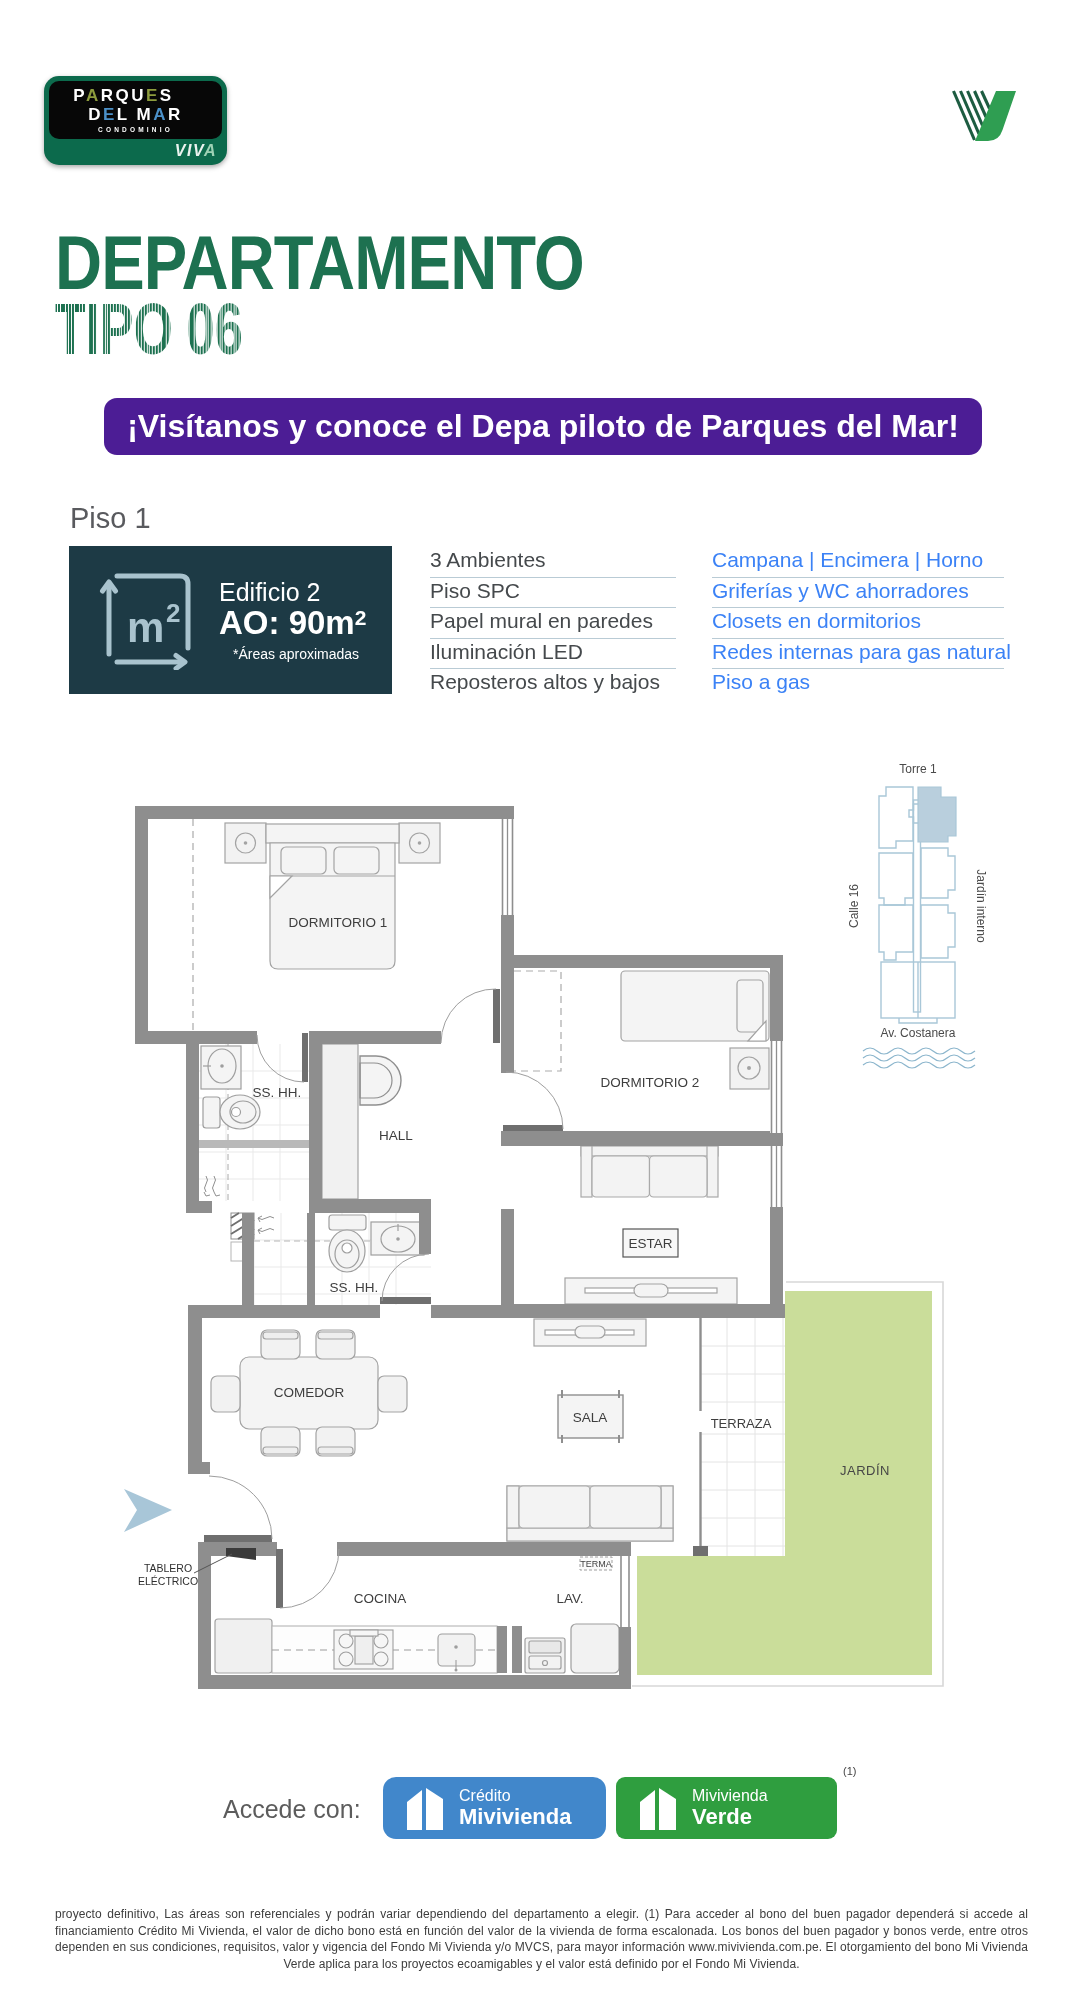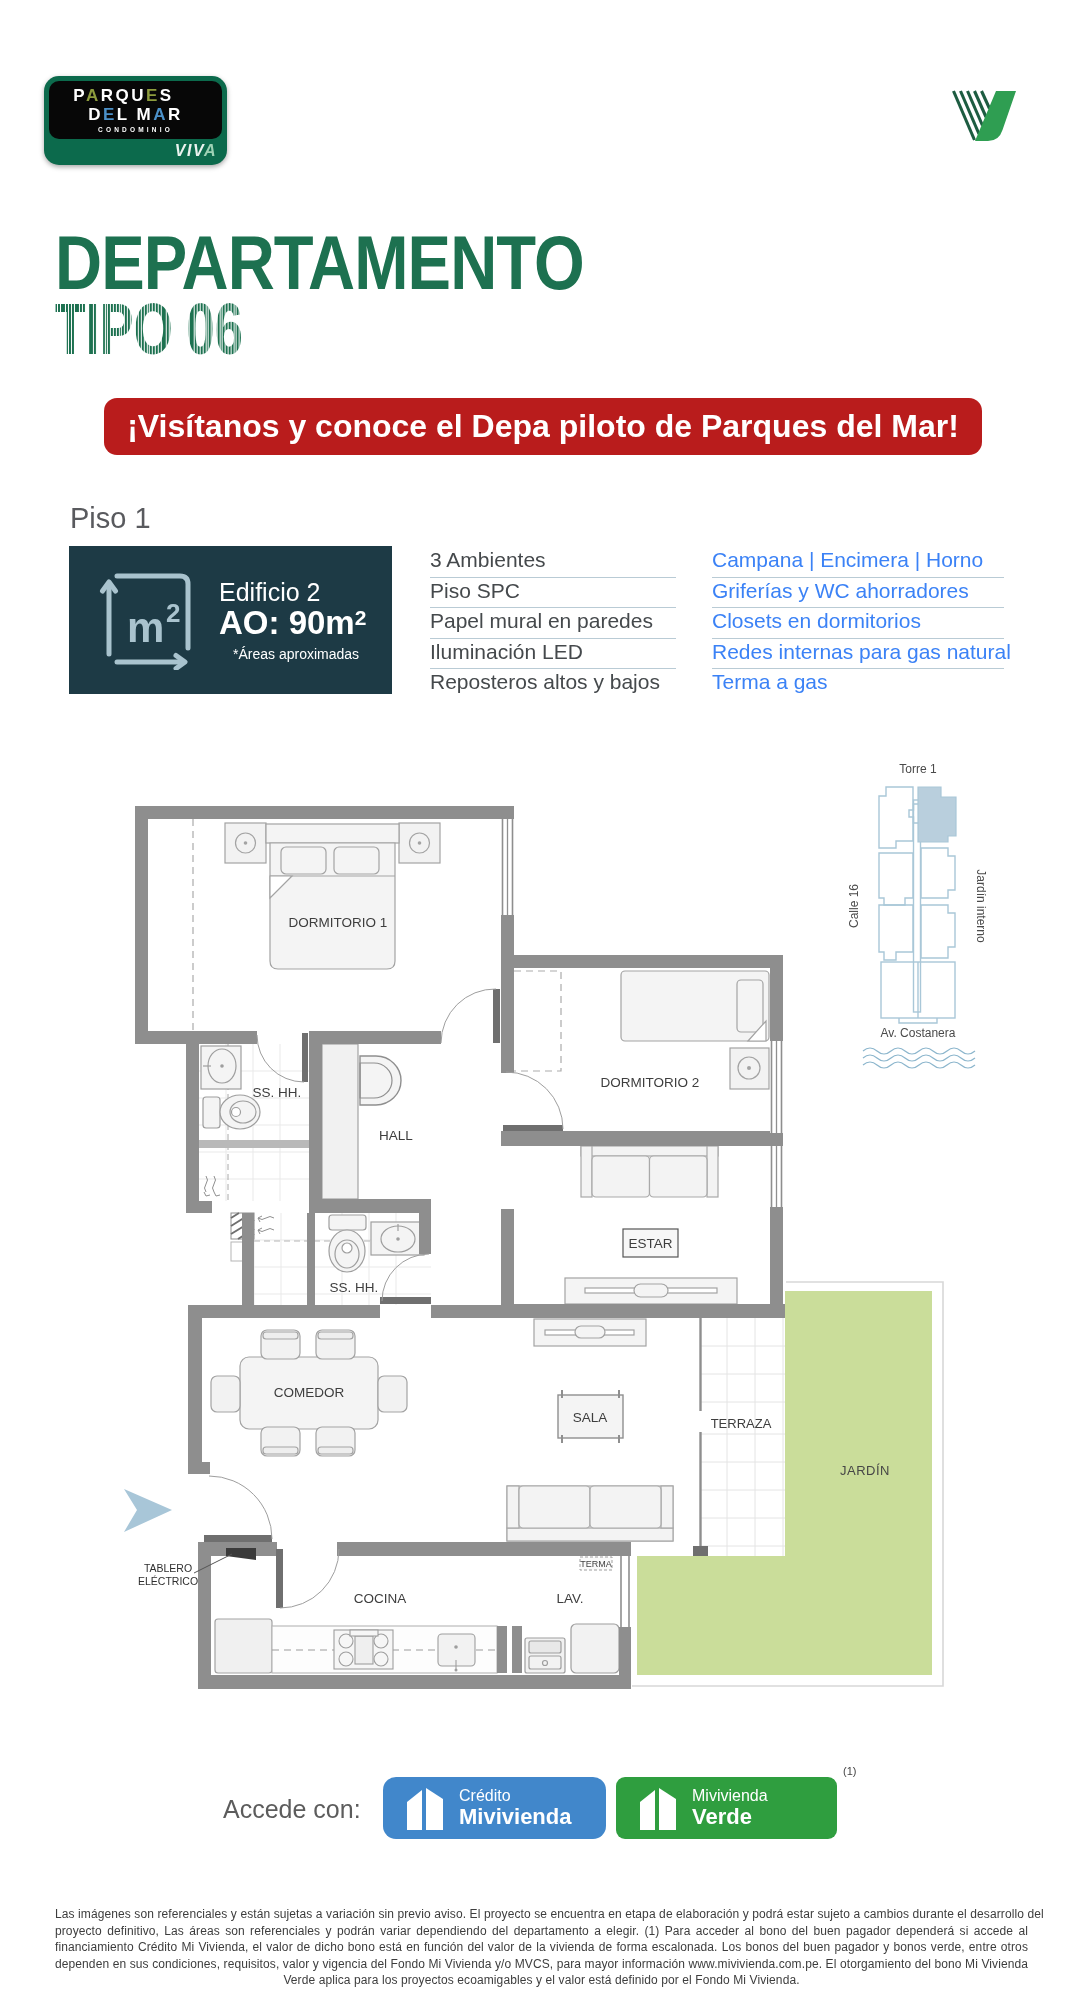--- a/index.html
+++ b/index.html
@@ -33,21 +33,21 @@
     <line x1="24.5" y1="2" x2="36" y2="28"></line>
     <line x1="31.5" y1="2" x2="39.5" y2="19.5"></line>
   </g>
   <path d="M46,2 L66,2 L52.5,41 Q49,52 38,52 L25,52 Z" fill="#2f9e52"></path>
 </svg>
 
 <div class="abs" style="left:55px;top:219px;font-weight:bold;font-size:76px;color:#1d7150;transform:scaleX(0.857);transform-origin:left;white-space:nowrap;letter-spacing:-1px;">DEPARTAMENTO</div>
 
 <div class="abs" style="left:55px;top:288px;font-weight:bold;font-size:72px;color:#1d7150;transform:scaleX(0.70);transform-origin:left;white-space:nowrap;letter-spacing:0px;background:repeating-linear-gradient(90deg,#1d7150 0 2.7px,#ffffff 2.7px 4px);-webkit-background-clip:text;background-clip:text;-webkit-text-fill-color:transparent;">TIPO 06</div>
 
-<div class="abs" style="left:104px;top:398px;width:878px;height:57px;background:#b91c1c;border-radius:13px;color:#fff;font-weight:bold;font-size:32px;text-align:center;line-height:57px;">¡Visítanos y conoce el Depa piloto de Parques del Mar!</div>
+<div class="abs" style="left:104px;top:398px;width:878px;height:57px;background:#4c1d95;border-radius:13px;color:#fff;font-weight:bold;font-size:32px;text-align:center;line-height:57px;">¡Visítanos y conoce el Depa piloto de Parques del Mar!</div>
 
 <div class="abs" style="left:70px;top:502px;font-size:29px;color:#595a5e;">Piso 1</div>
 
 <div class="abs" style="left:69px;top:546px;width:323px;height:148px;background:#1d3a45;">
 
   <svg class="abs" style="left:30px;top:24px;" width="100" height="100" viewBox="0 0 100 100">
     <g fill="none" stroke="#a9c3ce" stroke-width="5" stroke-linecap="round" stroke-linejoin="round">
       <path d="M10,14 v70"></path>
       <path d="M3.5,21 L10,12 L16.5,21"></path>
       <path d="M18,6 h63 q8,0 8,8 v64"></path>
@@ -75,21 +75,21 @@
   <div class="abs" style="left:0;top:59px;width:246px;border-top:1.5px solid #b9cbd5;"></div>
   <div class="abs" style="left:0;top:89.5px;width:246px;border-top:1.5px solid #b9cbd5;"></div>
   <div class="abs" style="left:0;top:120px;width:246px;border-top:1.5px solid #b9cbd5;"></div>
 </div>
 
 <div class="abs" style="left:712px;top:548px;width:292px;height:160px;font-size:21px;color:#3b82f6;">
   <div class="abs" style="left:0;top:0;white-space:nowrap;">Campana | Encimera | Horno</div>
   <div class="abs" style="left:0;top:30.5px;white-space:nowrap;">Griferías y WC ahorradores</div>
   <div class="abs" style="left:0;top:61px;white-space:nowrap;">Closets en dormitorios</div>
   <div class="abs" style="left:0;top:91.5px;white-space:nowrap;">Redes internas para gas natural</div>
-  <div class="abs" style="left:0;top:122px;white-space:nowrap;">Terma a gas</div>
+  <div class="abs" style="left:0;top:122px;white-space:nowrap;">Piso a gas</div>
   <div class="abs" style="left:0;top:28.5px;width:292px;border-top:1.5px solid #b9cbd5;"></div>
   <div class="abs" style="left:0;top:59px;width:292px;border-top:1.5px solid #b9cbd5;"></div>
   <div class="abs" style="left:0;top:89.5px;width:292px;border-top:1.5px solid #b9cbd5;"></div>
   <div class="abs" style="left:0;top:120px;width:292px;border-top:1.5px solid #b9cbd5;"></div>
 </div>
 
 <svg class="abs" style="left:0;top:0;" width="1081" height="2001" viewBox="0 0 1081 2001">
 
 <g>
   <polygon points="785,1291 932,1291 932,1675 637,1675 637,1556 785,1556" fill="#cadd9a"></polygon>
@@ -507,20 +507,19 @@
     <path d="M0,44 L0,16 L15,4 L15,44 Z" fill="#fff"></path>
     <path d="M19,2 L36,13 L36,44 L19,44 Z" fill="#fff"></path>
   </svg>
   <div class="abs" style="left:76px;top:10px;font-size:16px;color:#fff;">Mivivienda</div>
   <div class="abs" style="left:76px;top:27px;font-size:22px;font-weight:bold;color:#fff;">Verde</div>
 </div>
 
 <div class="abs" style="left:843px;top:1765px;font-size:11px;color:#444;">(1)</div>
 
 <div class="abs" style="left:55px;top:1906px;width:973px;font-size:12px;line-height:16.6px;color:#3d3d3d;letter-spacing:0.1px;">
-  <div style="text-align:justify;text-align-last:justify;white-space:nowrap;">Las imágenes son referenciales y están sujetas a variación sin previo aviso. El proyecto se encuentra en etapa de elaboración y podrá estar sujeto a cambios durante el desarrollo del</div>
   <div style="text-align:justify;text-align-last:justify;white-space:nowrap;">proyecto definitivo, Las áreas son referenciales y podrán variar dependiendo del departamento a elegir. (1) Para acceder al bono del buen pagador dependerá si accede al</div>
   <div style="text-align:justify;text-align-last:justify;white-space:nowrap;">financiamiento Crédito Mi Vivienda, el valor de dicho bono está en función del valor de la vivienda de forma escalonada. Los bonos del buen pagador y bonos verde, entre otros</div>
   <div style="text-align:justify;text-align-last:justify;white-space:nowrap;">dependen en sus condiciones, requisitos, valor y vigencia del Fondo Mi Vivienda y/o MVCS, para mayor información www.mivivienda.com.pe. El otorgamiento del bono Mi Vivienda</div>
   <div style="text-align:center;">Verde aplica para los proyectos ecoamigables y el valor está definido por el Fondo Mi Vivienda.</div>
 </div>
 
 </div>
 
 </body></html>

